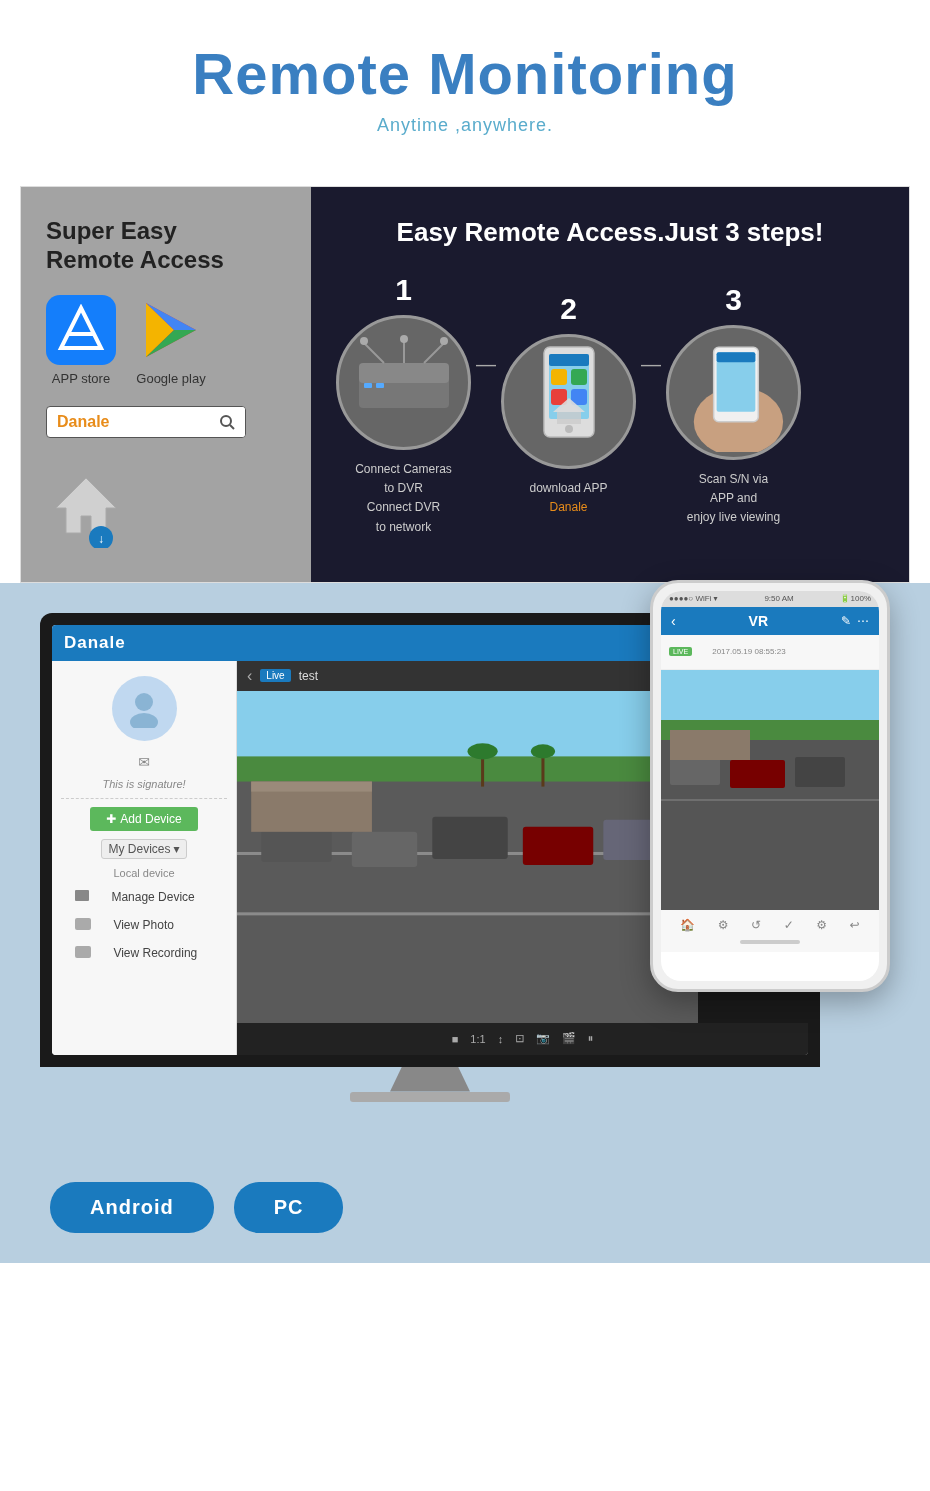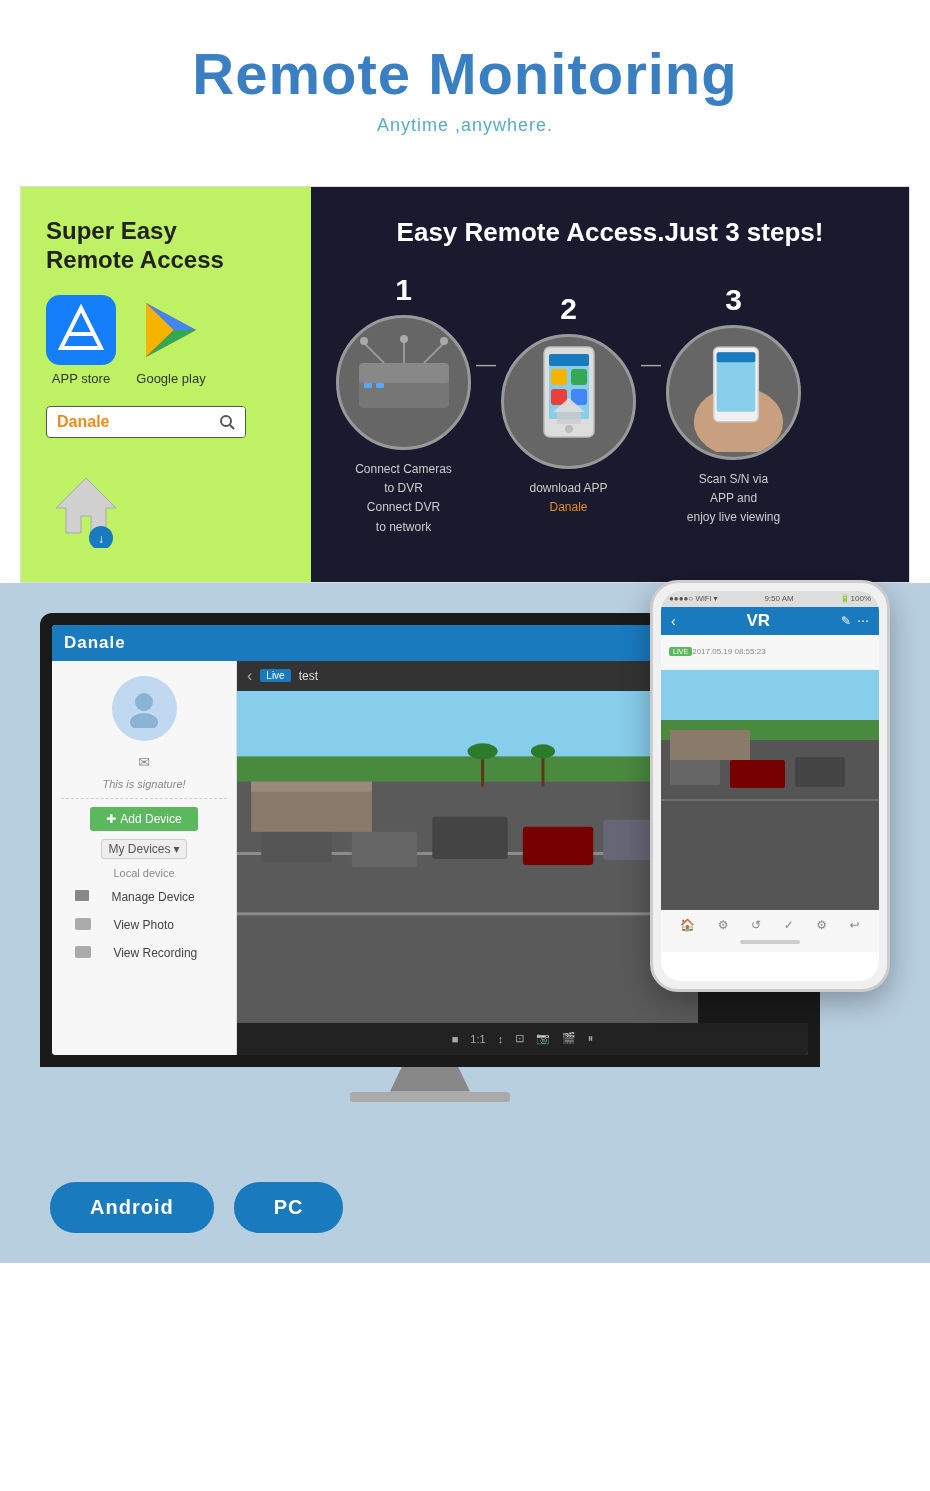--- a/index.html
+++ b/index.html
@@ -32,21 +32,21 @@
 
     
     .top-panel {
       display: flex;
       margin: 30px 20px 0;
       border: 1px solid #ddd;
       background: #f5f5f5;
     }
     .left-panel {
       width: 290px;
-      background: #bef264;
+      background: #a3a3a3;
       padding: 30px 25px;
       flex-shrink: 0;
     }
     .left-panel-title {
       font-size: 24px;
       font-weight: 900;
       color: #222;
       line-height: 1.2;
       margin-bottom: 20px;
     }
@@ -388,40 +388,40 @@
       align-items: center;
       padding: 0 10px;
       gap: 6px;
     }
     .phone-back-arrow {
       color: #fff;
       font-size: 14px;
     }
     .phone-title {
       color: #fff;
-      font-size: 17px;
+      font-size: 14px;
       font-weight: bold;
       flex: 1;
       text-align: center;
     }
     .phone-icons-right {
       display: flex;
       gap: 6px;
     }
     .phone-icon-small {
       color: #fff;
       font-size: 12px;
     }
     .phone-status-bar {
       background: #f7f7f7;
       height: 18px;
       display: flex;
       align-items: center;
       padding: 17px 8px;
-      gap: 0;
+      gap: 20px;
       border-bottom: 1px solid #eee;
     }
     .phone-status-text {
       font-size: 8px;
       color: #888;
     }
     .phone-live-badge {
       background: #5cb85c;
       color: #fff;
       font-size: 7px;

